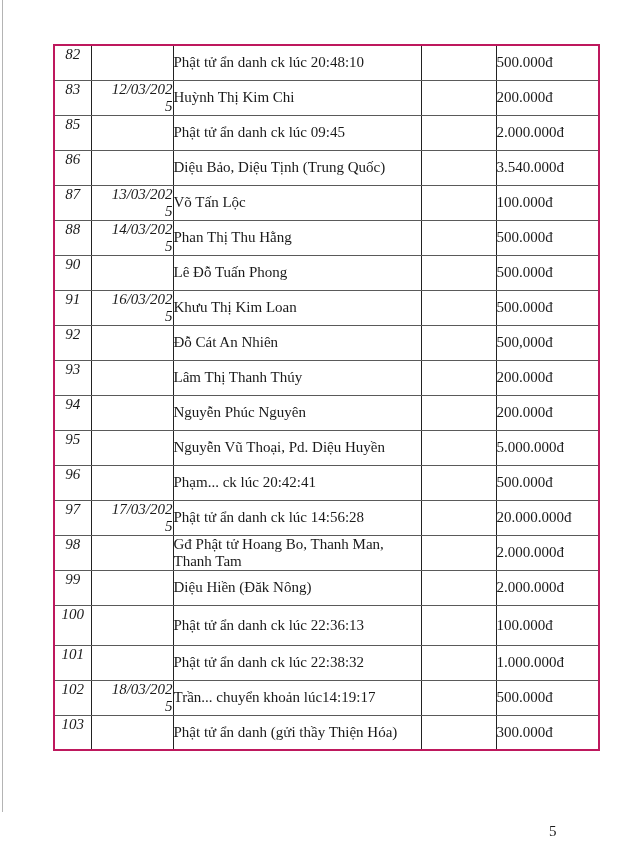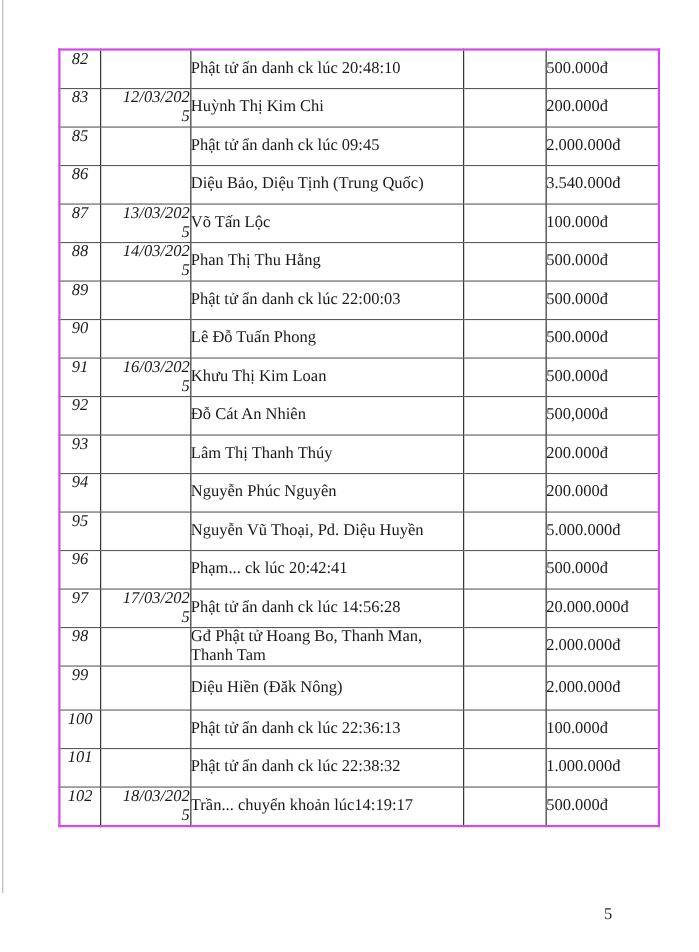--- a/index.html
+++ b/index.html
@@ -26,21 +26,21 @@
   }
   table.ledger {
     position: absolute;
     left: 53px;
     top: 44px;
     width: 545px;
     border-collapse: collapse;
     table-layout: fixed;
   }
   table.ledger {
-    border: 2px solid #d946ef;
+    border: 2px solid #be185d;
   }
   table.ledger td {
     border-left: 1px solid #222222;
     border-right: 1px solid #222222;
     border-top: 1px solid #5a5a5a;
     border-bottom: 1px solid #5a5a5a;
     font-size: 15px;
     line-height: 17px;
     padding: 0;
     overflow: hidden;
@@ -144,27 +144,20 @@
           <td class="amount">100.000đ</td>
         </tr>
         <tr>
           <td class="no">88</td>
           <td class="date"><span class="wrap">14/03/2025</span></td>
           <td class="name">Phan Thị Thu Hằng</td>
           <td class="blank"></td>
           <td class="amount">500.000đ</td>
         </tr>
         <tr>
-          <td class="no">89</td>
-          <td class="date"><span class="wrap"></span></td>
-          <td class="name">Phật tử ẩn danh ck lúc 22:00:03</td>
-          <td class="blank"></td>
-          <td class="amount">500.000đ</td>
-        </tr>
-        <tr>
           <td class="no">90</td>
           <td class="date"><span class="wrap"></span></td>
           <td class="name">Lê Đỗ Tuấn Phong</td>
           <td class="blank"></td>
           <td class="amount">500.000đ</td>
         </tr>
         <tr>
           <td class="no">91</td>
           <td class="date"><span class="wrap">16/03/2025</span></td>
           <td class="name">Khưu Thị Kim Loan</td>
@@ -241,17 +234,24 @@
           <td class="blank"></td>
           <td class="amount">1.000.000đ</td>
         </tr>
         <tr>
           <td class="no">102</td>
           <td class="date"><span class="wrap">18/03/2025</span></td>
           <td class="name">Trần... chuyển khoản lúc14:19:17</td>
           <td class="blank"></td>
           <td class="amount">500.000đ</td>
         </tr>
+        <tr>
+          <td class="no">103</td>
+          <td class="date"><span class="wrap"></span></td>
+          <td class="name">Phật tử ẩn danh (gửi thầy Thiện Hóa)</td>
+          <td class="blank"></td>
+          <td class="amount">300.000đ</td>
+        </tr>
       </tbody>
   </table>
 
   <div class="page-number">5</div>
 </div>
 
 </body></html>

